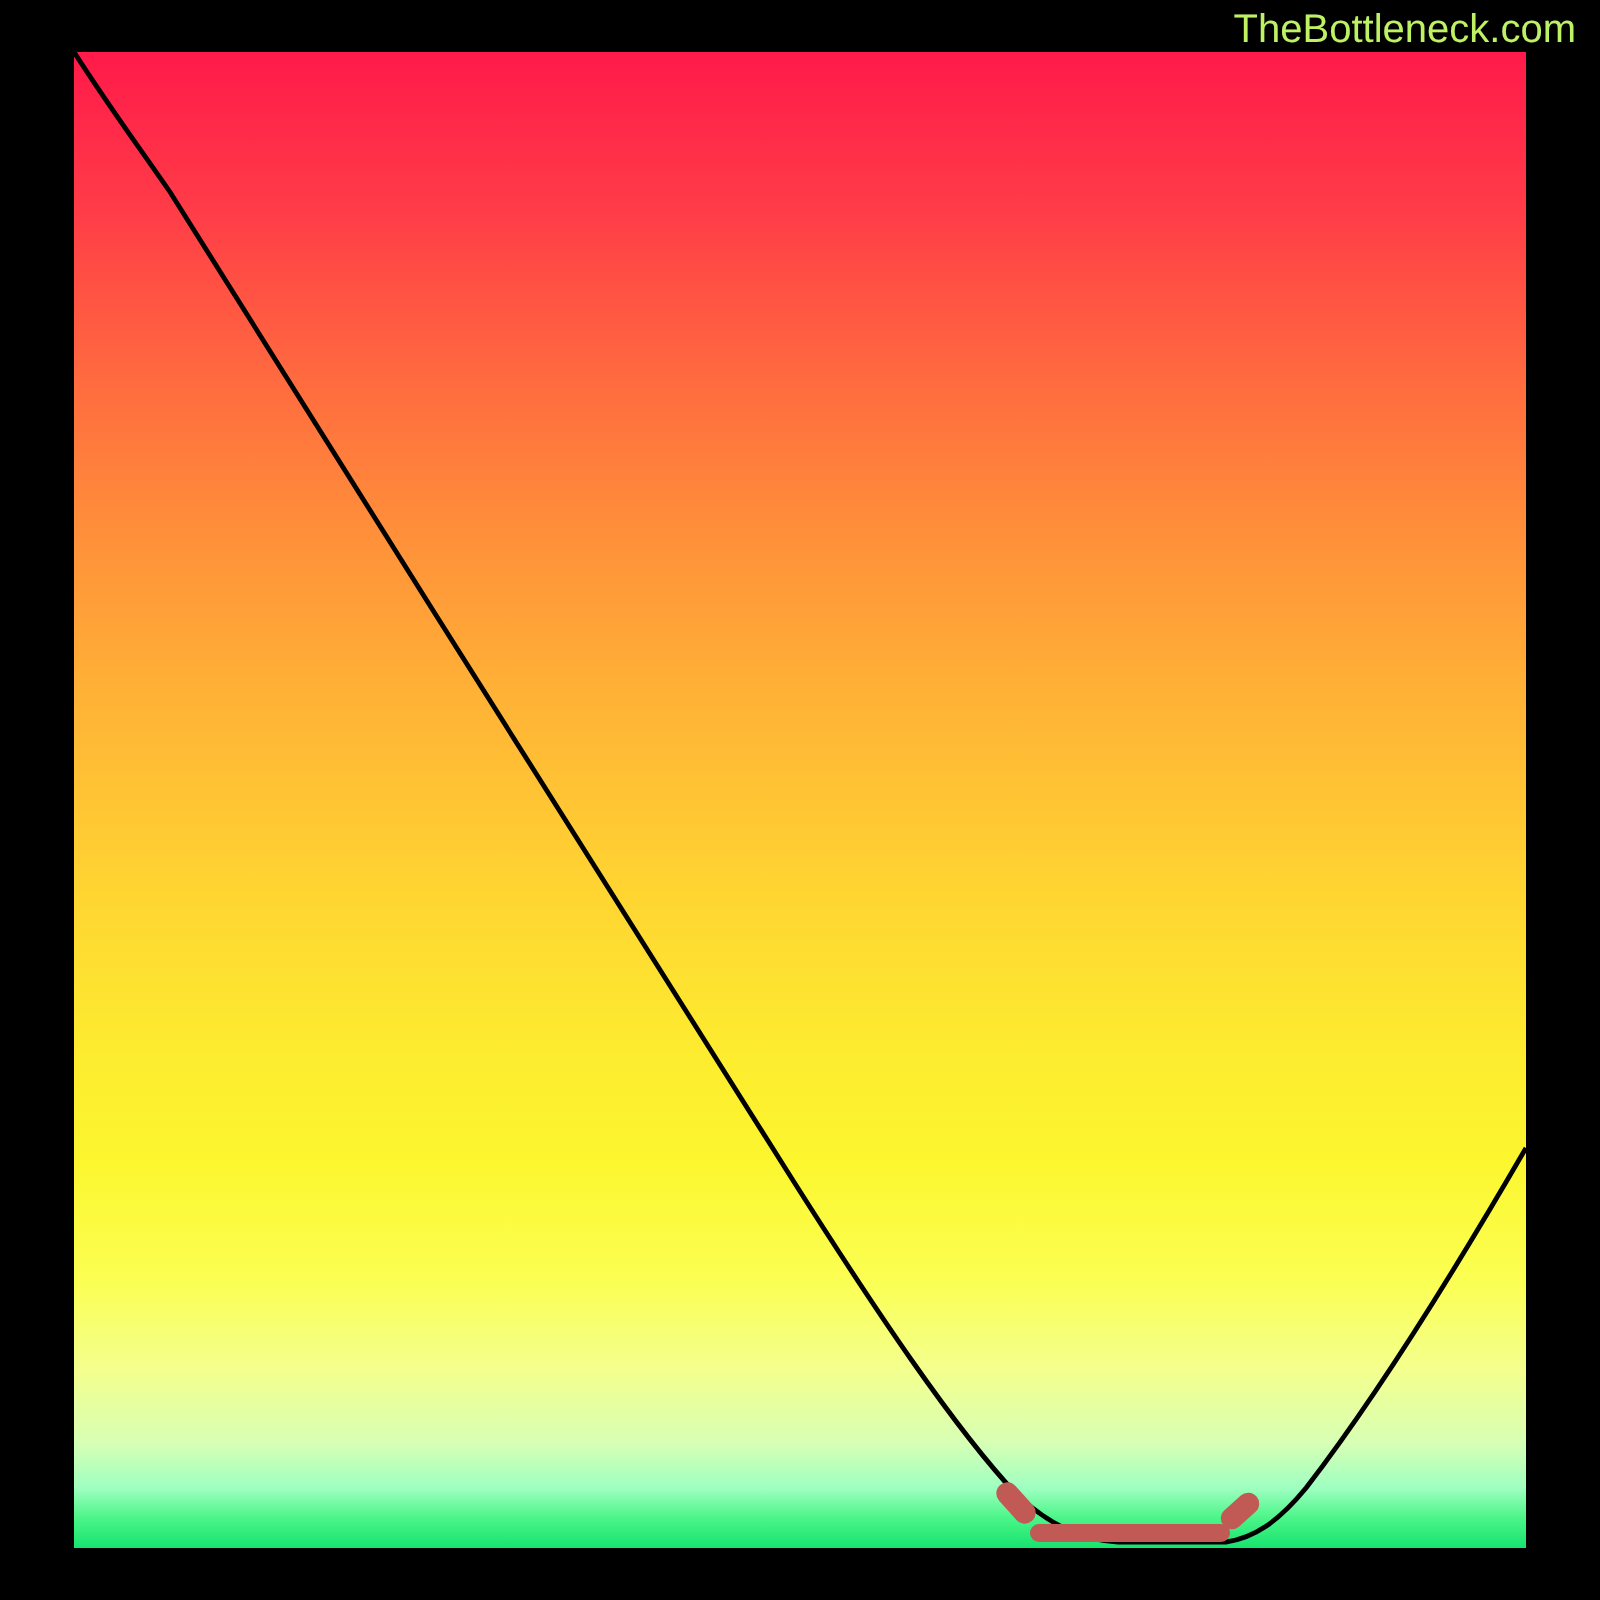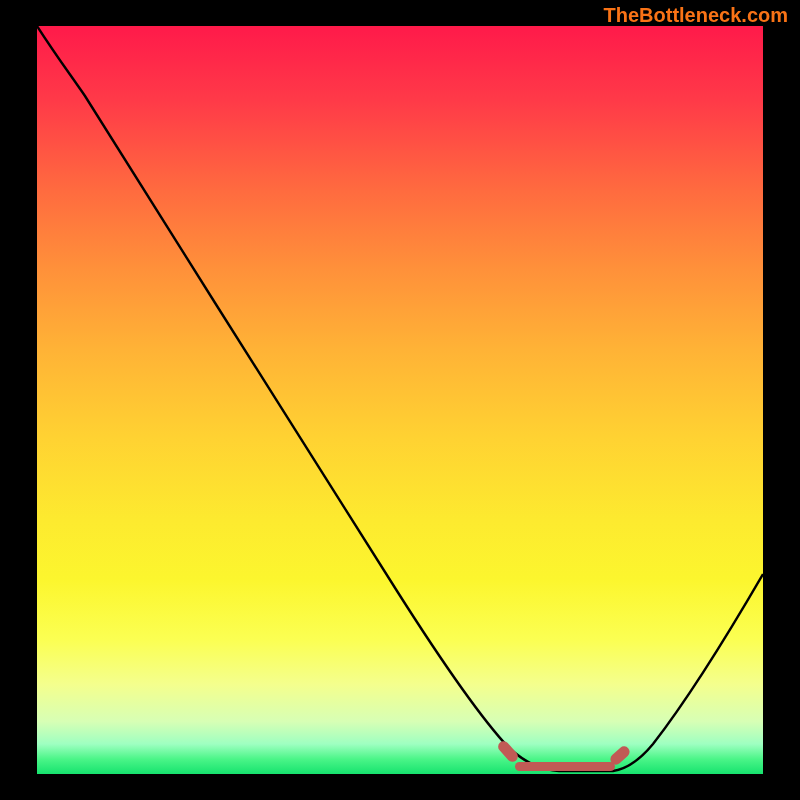--- a/index.html
+++ b/index.html
@@ -8,23 +8,23 @@
     height: 800px;
     background: #000;
     position: relative;
     font-family: Arial, sans-serif;
     overflow: hidden;
   }
   .watermark {
     position: absolute;
     top: 4px;
     right: 12px;
-    color: #f97316;
+    color: #bef264;
     font-size: 20px;
-    font-weight: bold;
+    font-weight: normal;
     z-index: 10;
   }
   .plot-area {
     position: absolute;
     left: 37px;
     top: 26px;
     width: 726px;
     height: 748px;
     overflow: hidden;
   }

